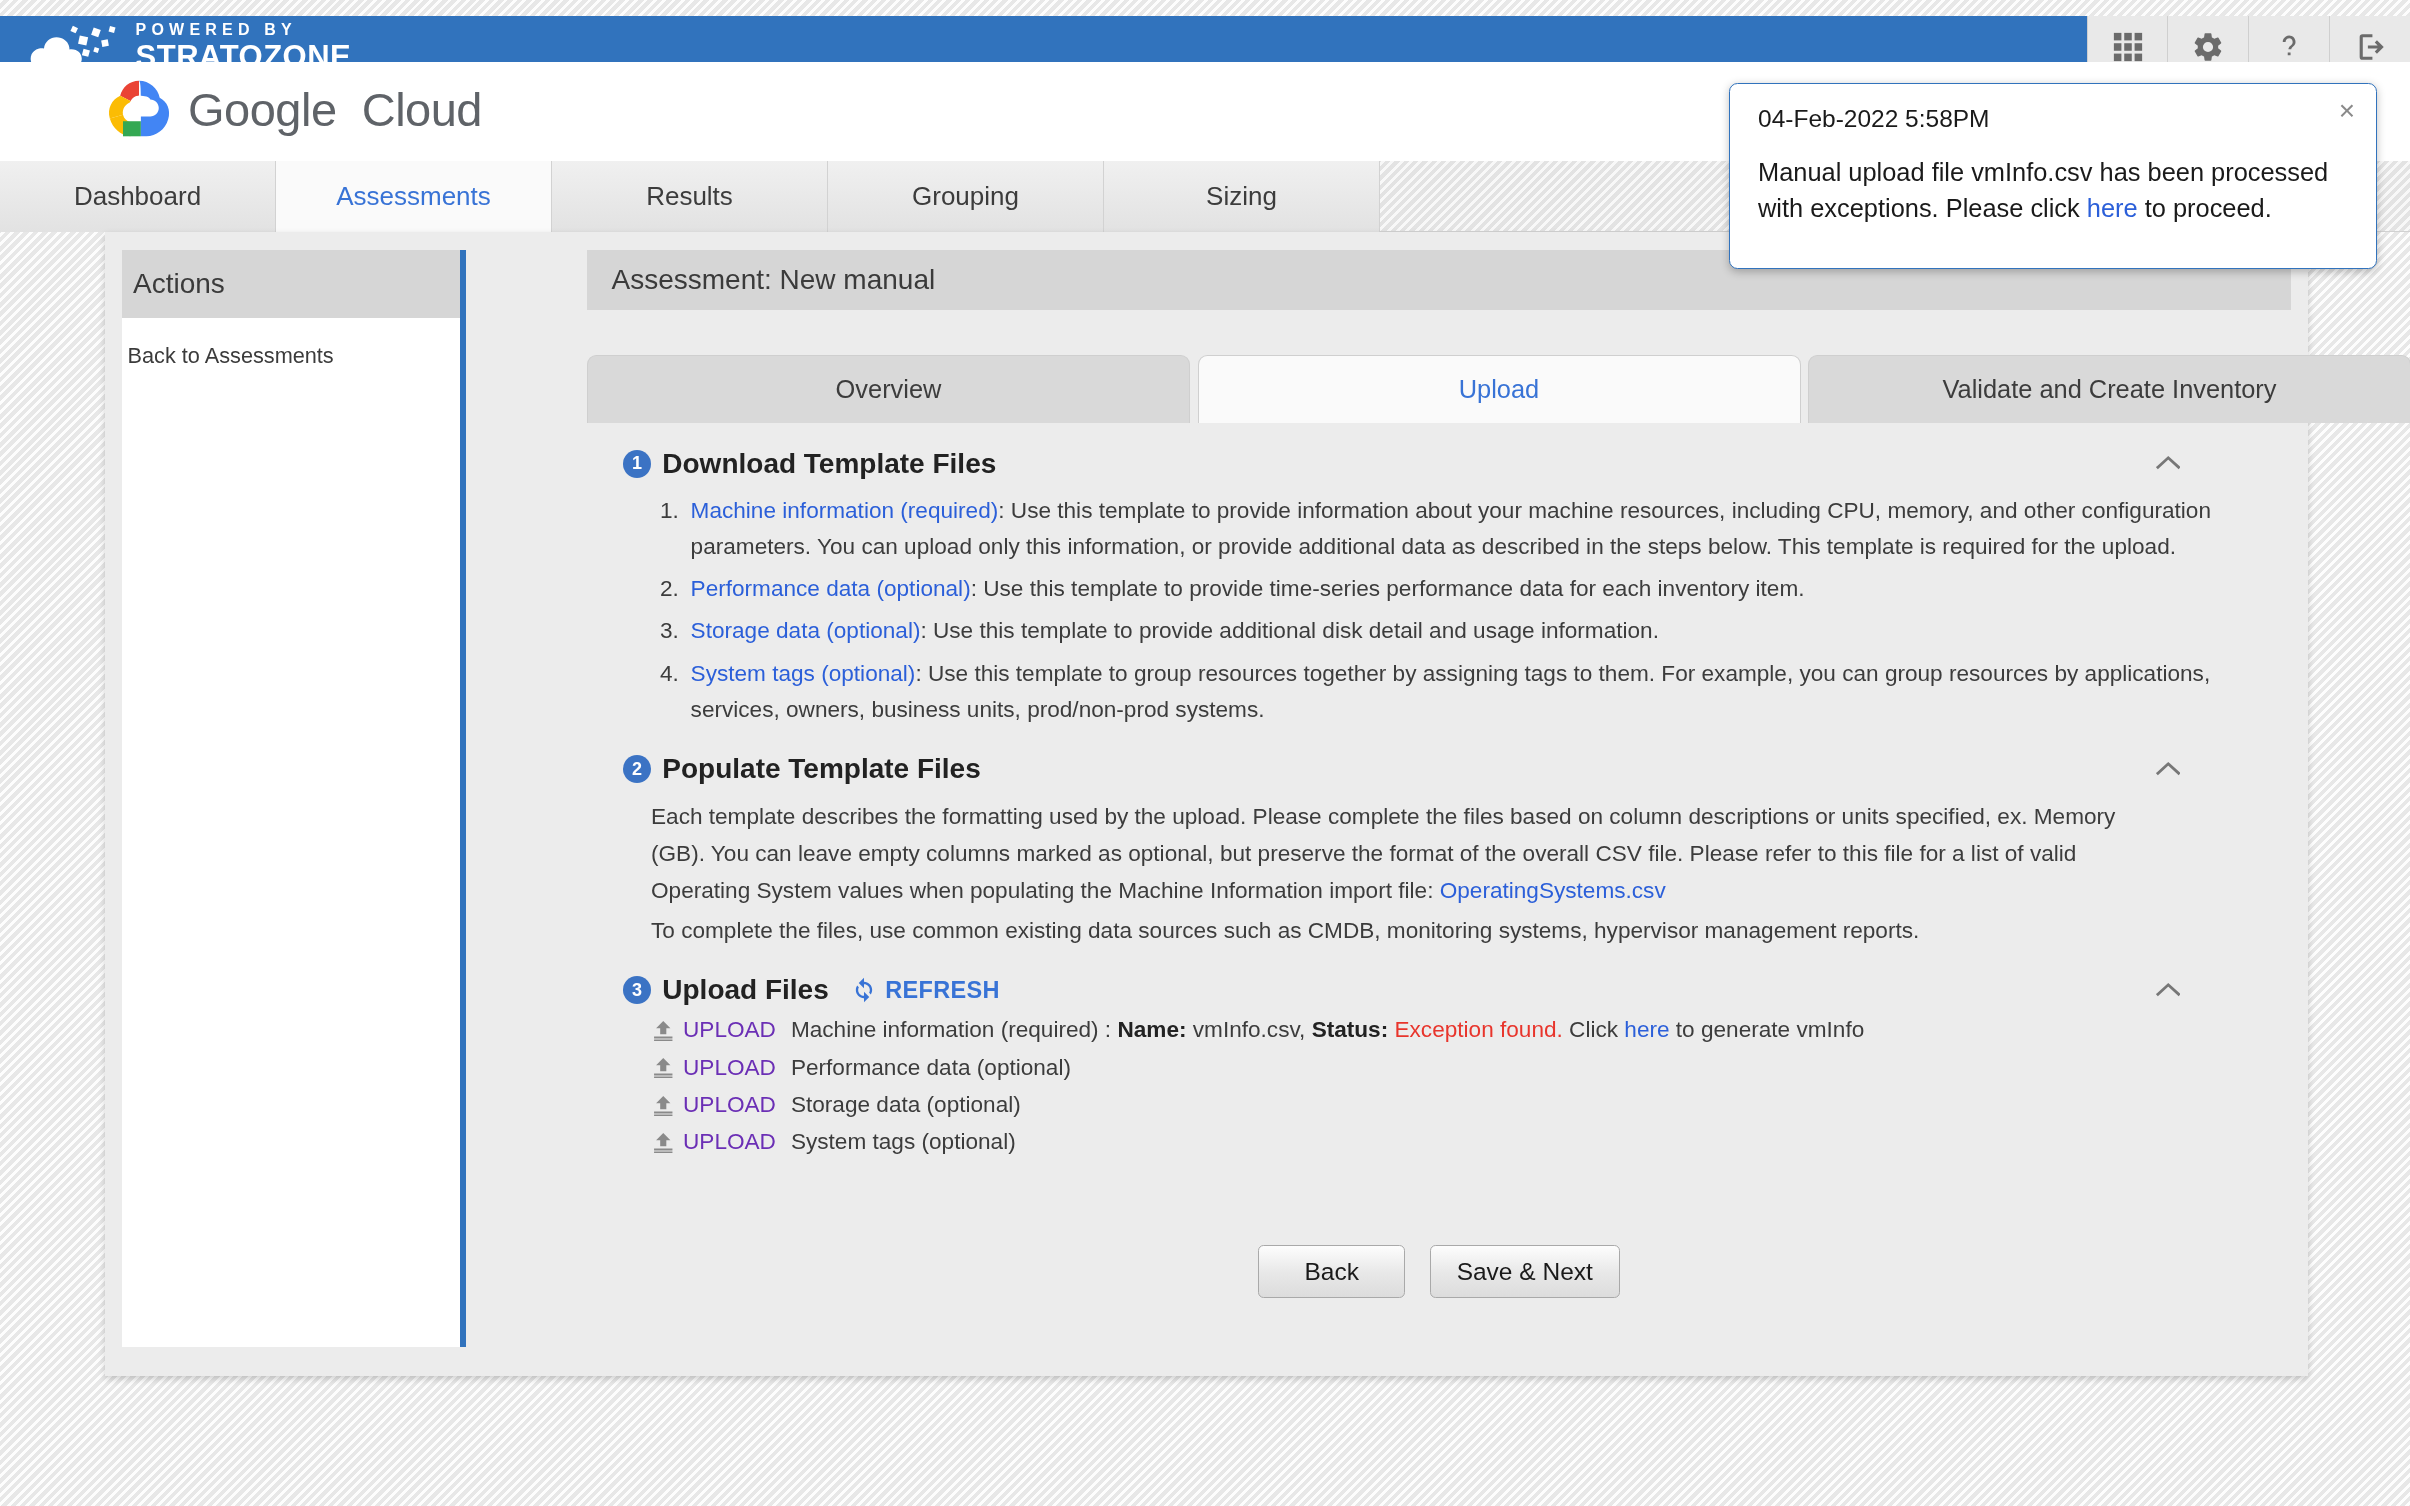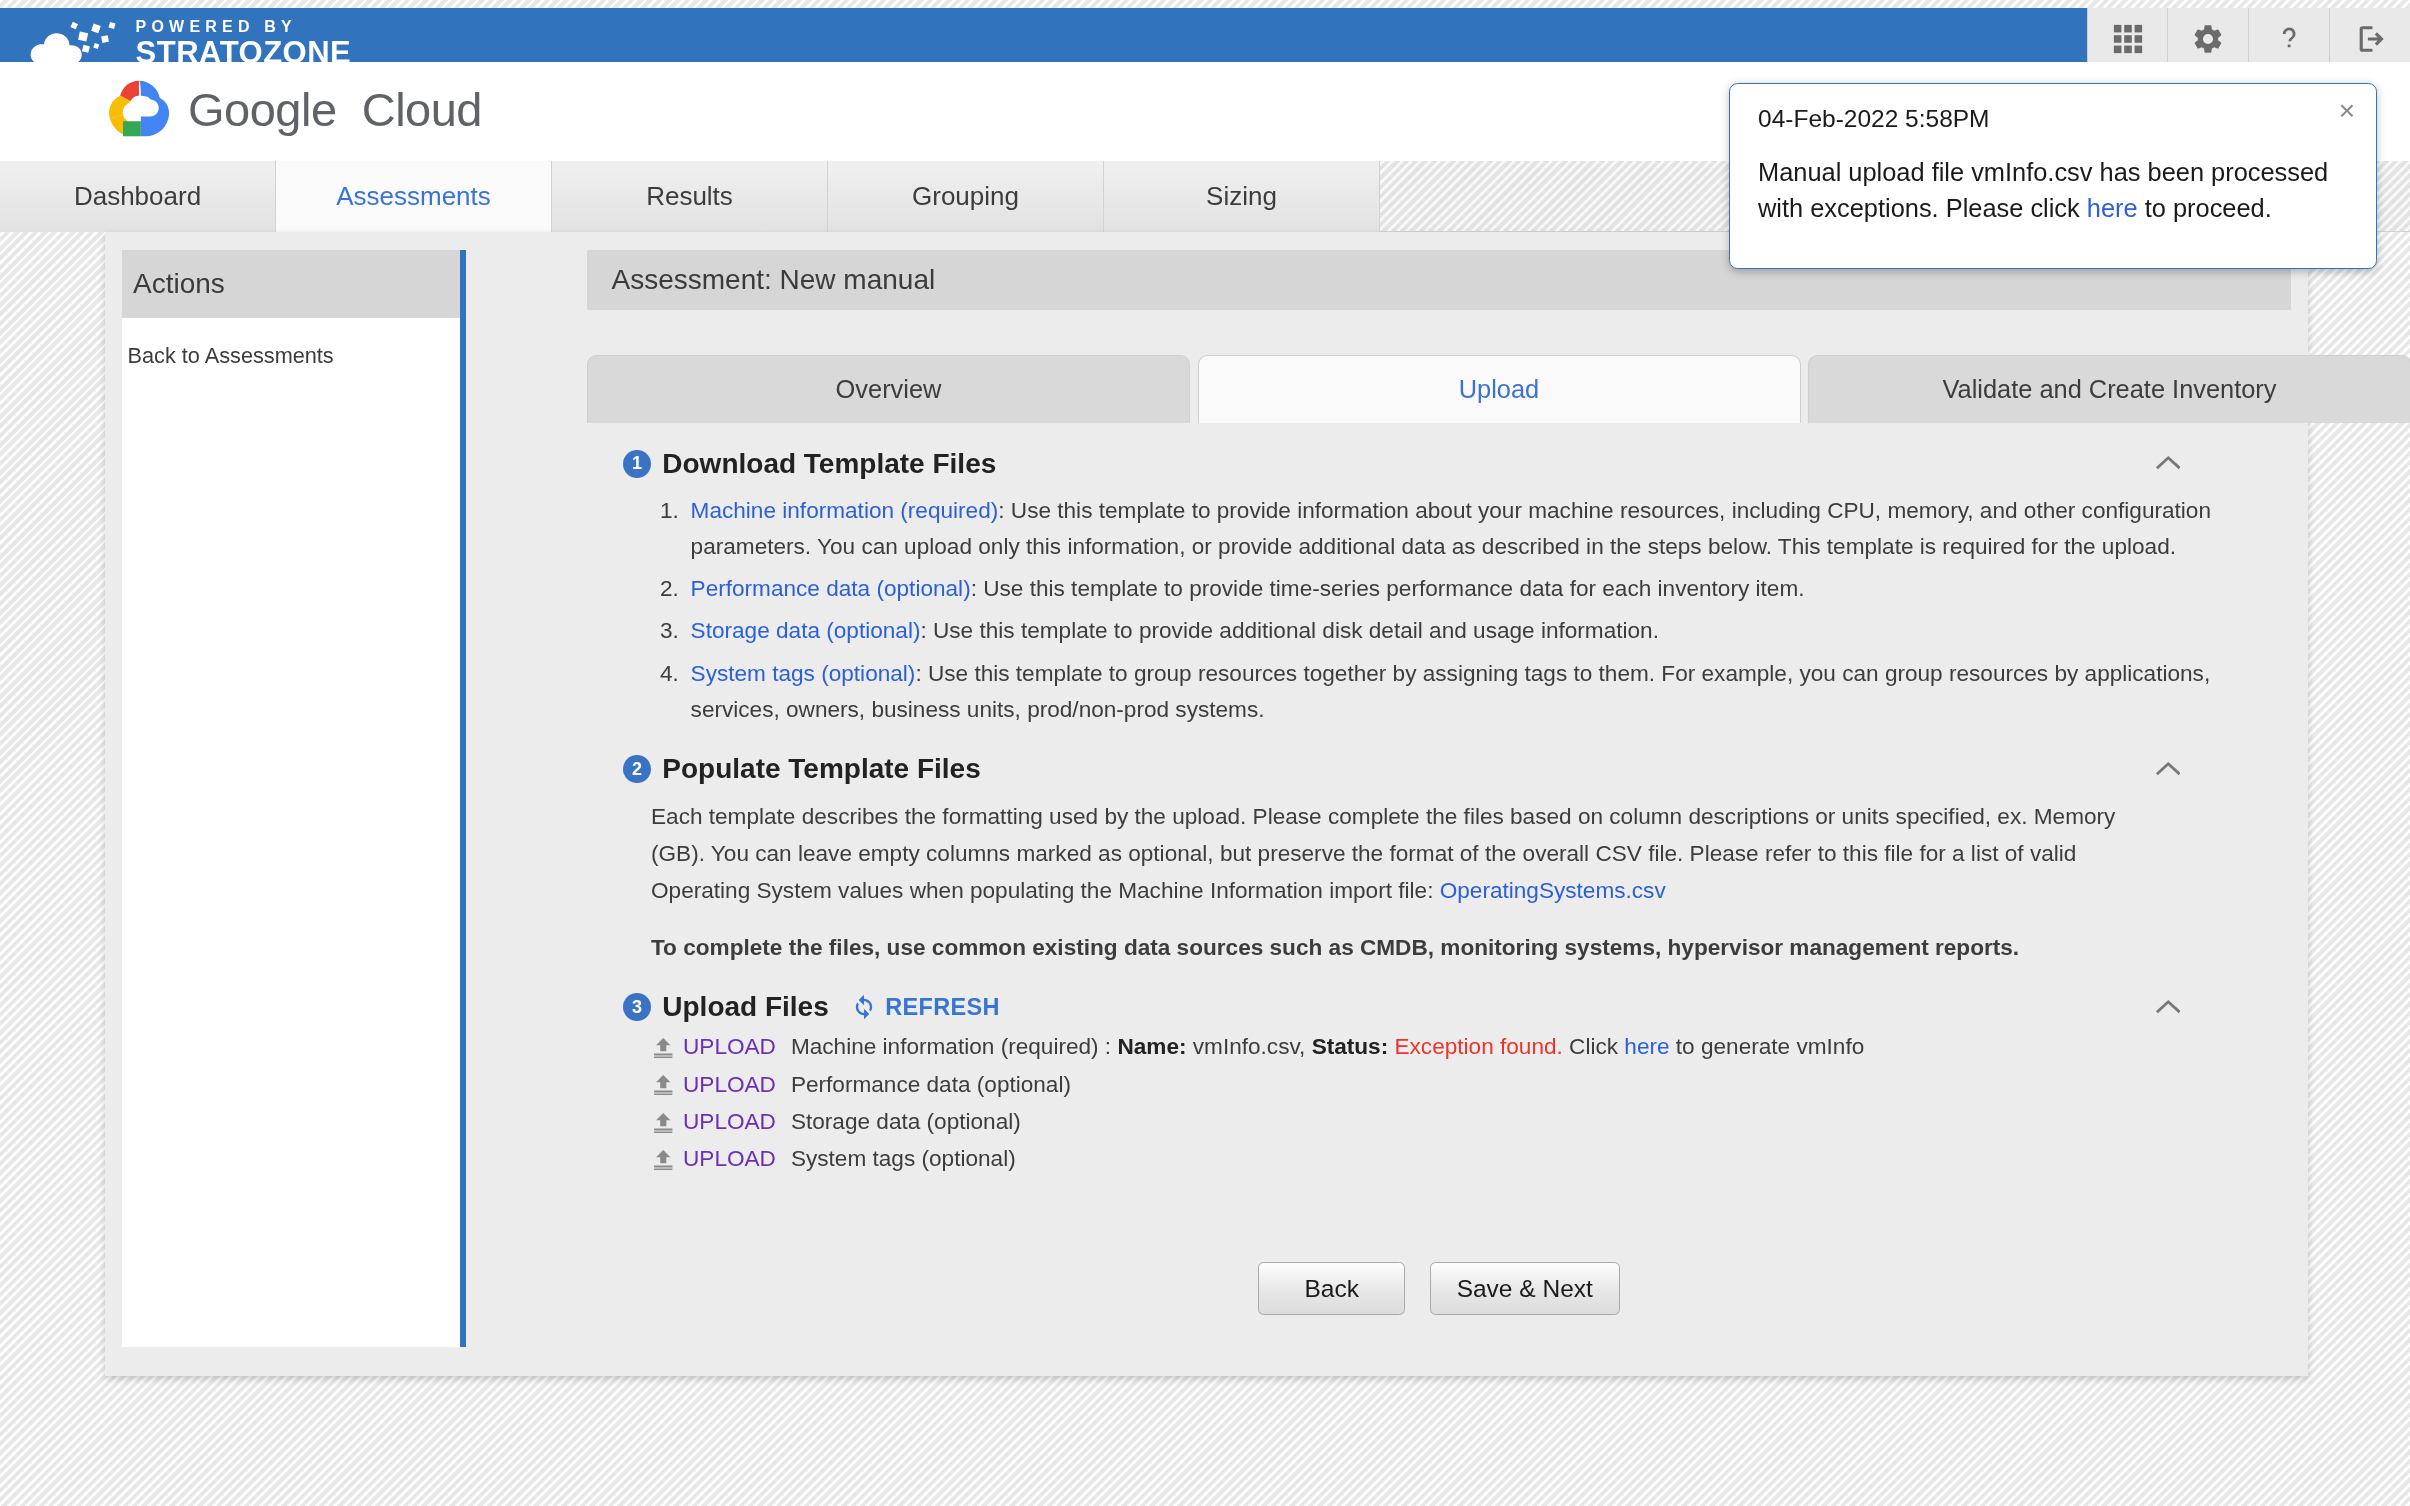--- a/index.html
+++ b/index.html
@@ -15,23 +15,23 @@
       135deg,
       rgba(255,255,255,0.85) 0px,
       rgba(255,255,255,0.85) 2.8px,
       rgba(228,228,228,0.75) 2.8px,
       rgba(228,228,228,0.75) 6.6px
     );
   }
 
   
   .topbar {
-    position: absolute; left: 0; top: 8px; width: 2411px; height: 62px;
+    position: absolute; left: 0; top: 16px; width: 2411px; height: 62px;
     background: #3173bd;
-    display: flex; align-items: flex-end;
+    display: flex; align-items: center;
   }
   .sz-logo { display: flex; align-items: center; margin-left: 26px; }
   .sz-cloud { position: relative; width: 104px; height: 53px; }
   .sz-text { margin-left: 5.6px; color: #fff; line-height: 1; }
   .sz-powered {
     font-size: 16px; letter-spacing: 5.2px; font-weight: bold;
     margin-bottom: 2.8px;
   }
   .sz-strato { font-size: 31px; font-weight: bold; letter-spacing: 0.5px; }
 
@@ -171,21 +171,21 @@
     margin: 13px 0 0 0; padding-left: 98px;
     font-size: 22.6px; color: #3c3c3c; line-height: 1.62;
   }
   ol.tmpl-list li { margin-bottom: 5.6px; padding-left: 5.6px; }
   a.lnk { color: #2b5fd9; text-decoration: none; cursor: pointer; }
 
   .para {
     margin: 13px 0 0 0; padding: 0 132px 0 64px;
     font-size: 22.6px; color: #3c3c3c; line-height: 1.64;
   }
-  .para.tight { margin-top: 20px; font-weight: bold; }
+  .para.tight { margin-top: 3px; }
 
   .uploads { margin-top: 11.3px; padding-left: 64px; }
   .uprow {
     display: flex; align-items: center;
     font-size: 22.6px; color: #3c3c3c; margin-bottom: 11.3px;
   }
   .up-icon { width: 24.5px; height: 24.5px; margin-right: 7.5px; flex: 0 0 auto; }
   .up-label { color: #6b2fb5; margin-right: 15px; cursor: pointer; }
   .bold { font-weight: bold; color: #222; }
   .err { color: #e8352c; }

